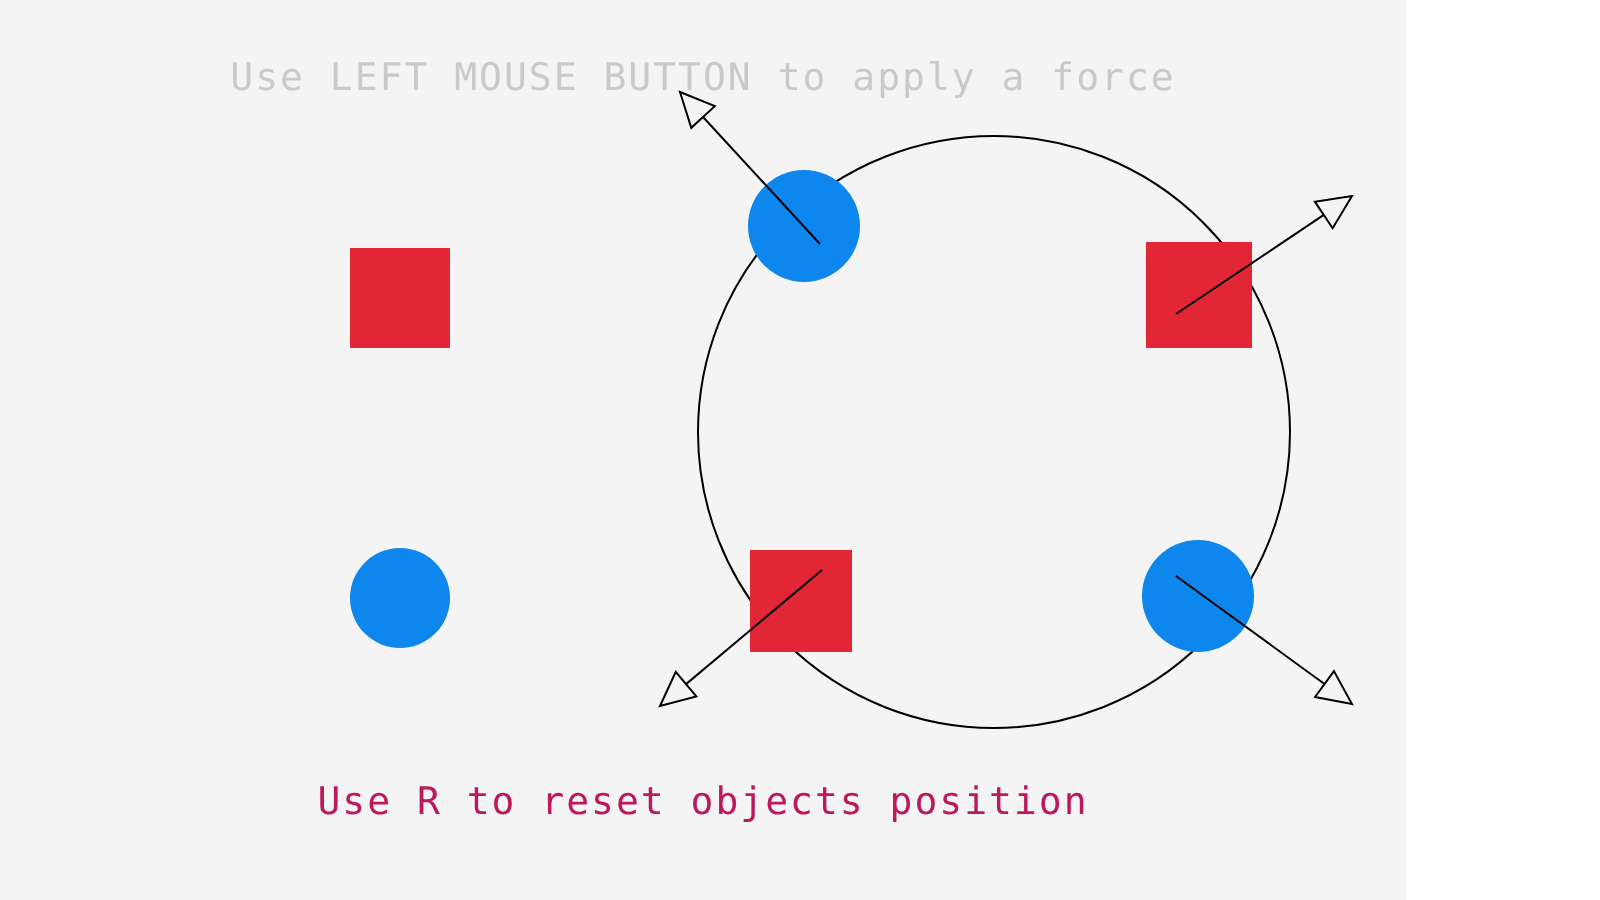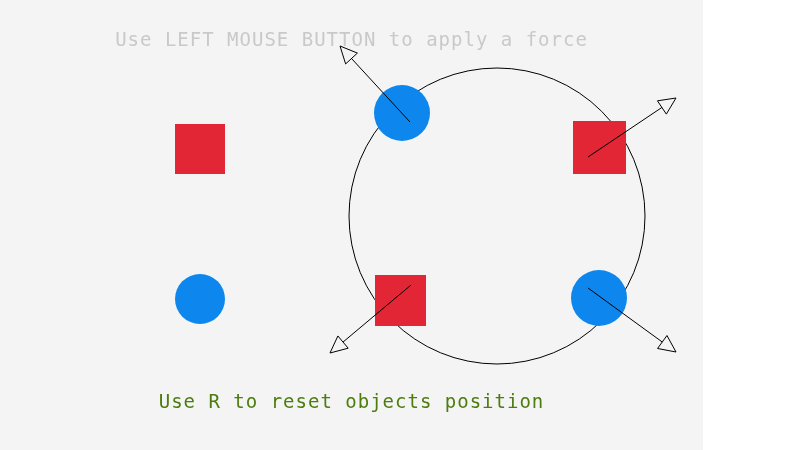--- a/index.html
+++ b/index.html
@@ -31,21 +31,21 @@
     user-select: none;
   }
   #hint-top {
     top: 28px;
     font-size: 19px;
     color: #c9c9c9;
   }
   #hint-bottom {
     top: 390px;
     font-size: 19px;
-    color: #4d7c0f;
+    color: #be185d;
   }
 </style>
 </head>
 <body>
 
 <div id="stage">
 
   <svg id="scene" viewBox="0 0 800 450">
     <g>
       <circle id="guide-circle" cx="497" cy="216" r="148" fill="none" stroke="#000000" stroke-width="1"></circle>

